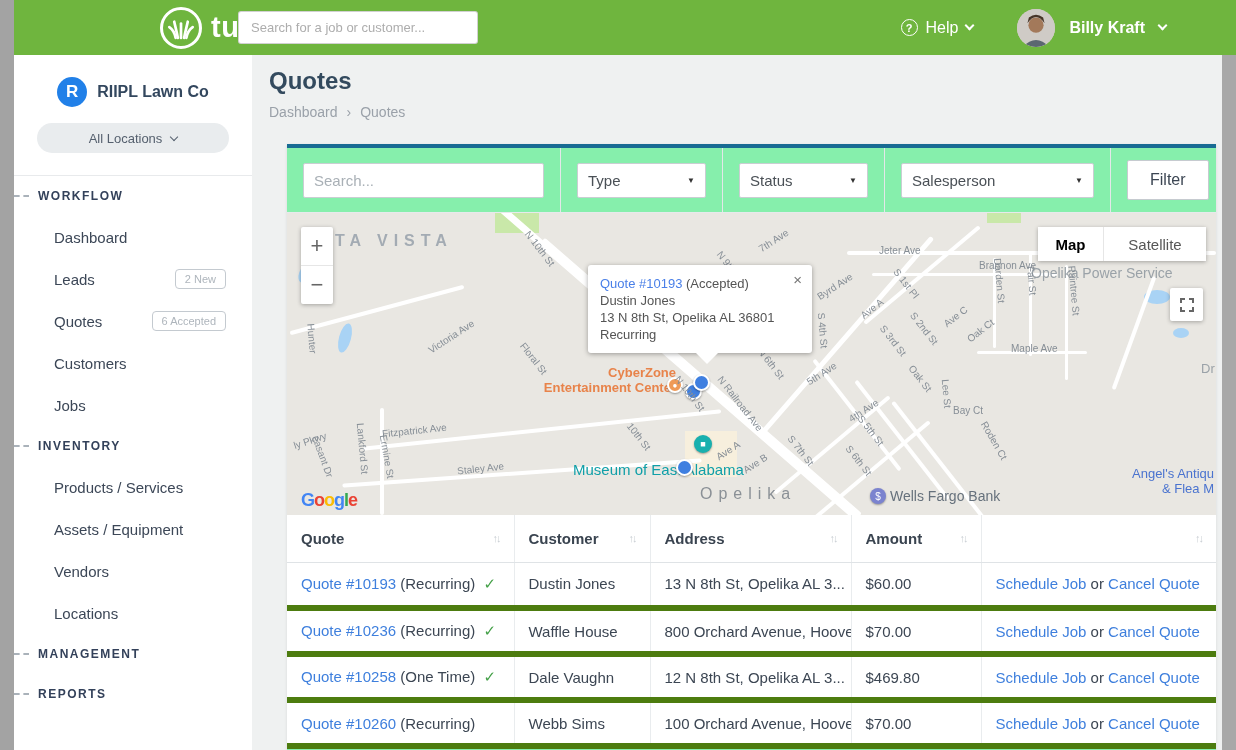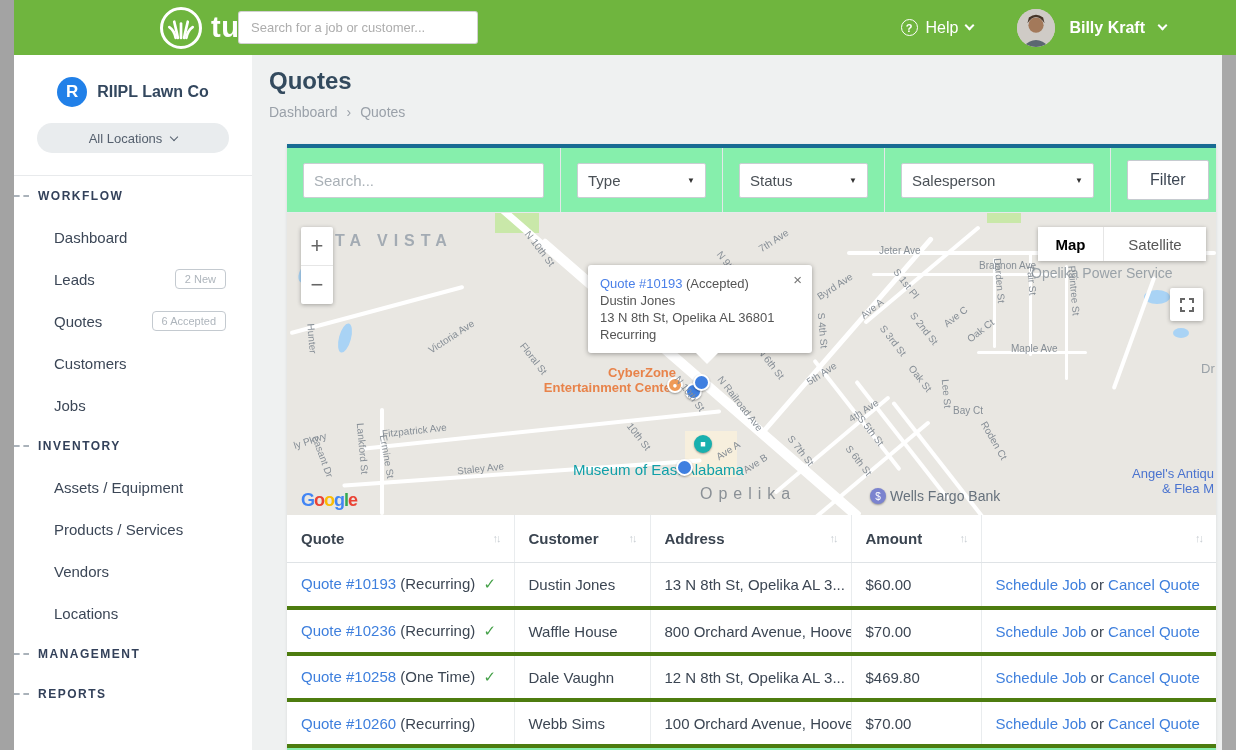--- a/index.html
+++ b/index.html
@@ -94,21 +94,21 @@
   .iw-link { color:#497fe8; cursor:pointer; }
   .iw-close { position:absolute; right:10px; top:8px; color:#777; font-size:15px; cursor:pointer; line-height:13px; }
   .glogo { position:absolute; left:14px; top:277px; font-size:18px; font-weight:bold; letter-spacing:-1px; z-index:5; }
   .glogo span:nth-child(1){color:#4285F4}.glogo span:nth-child(2){color:#EA4335}.glogo span:nth-child(3){color:#FBBC05}.glogo span:nth-child(4){color:#4285F4}.glogo span:nth-child(5){color:#34A853}.glogo span:nth-child(6){color:#EA4335}
   .attrib { position:absolute; right:0; bottom:2px; display:flex; gap:16px; font-size:11px; color:#3c3c3c; background:rgba(245,245,245,0.65); padding:2px 6px; z-index:5; }
 
   
   .qtable { width:929px; border-collapse:collapse; table-layout:fixed; background:#fff; }
   .qtable th { height:47px; text-align:left; padding:0 14px; font-size:15px; color:#3a4450; border-bottom:1px solid #dfe3e6; border-right:1px solid #e9ecee; }
   .qtable th:last-child, .qtable td:last-child { border-right:none; }
-  .qtable td { height:46px; padding:0 14px; font-size:15px; color:#3c4653; border-bottom:4px solid #4d7c0f; border-right:1px solid #e9ecee; white-space:nowrap; overflow:hidden; }
+  .qtable td { height:46px; padding:0 14px; font-size:15px; color:#3c4653; border-bottom:6px solid #4d7c0f; border-right:1px solid #e9ecee; white-space:nowrap; overflow:hidden; }
   .th-inner { display:flex; align-items:center; }
   .sort-ic { margin-left:auto; font-size:11px; color:#c9ced3; letter-spacing:-2px; }
   a.tlink { color:#3e7fdd; text-decoration:none; cursor:pointer; }
   .check { color:#43a047; margin-left:4px; }
 </style>
 </head>
 <body>
 
 <div class="edge-left"></div>
 <div class="edge-right"></div>
@@ -178,24 +178,24 @@
         <span class="side-item-label">Customers</span>
       </div>
       <div class="side-item">
         <span class="side-item-label">Jobs</span>
       </div>
       <div class="side-sec">
         <span class="dash"></span>
         <span class="sec-text">INVENTORY</span>
       </div>
       <div class="side-item">
+        <span class="side-item-label">Products / Services</span>
+      </div>
+      <div class="side-item">
         <span class="side-item-label">Assets / Equipment</span>
-      </div>
-      <div class="side-item">
-        <span class="side-item-label">Products / Services</span>
       </div>
       <div class="side-item">
         <span class="side-item-label">Vendors</span>
       </div>
       <div class="side-item">
         <span class="side-item-label">Locations</span>
       </div>
       <div class="side-sec">
         <span class="dash"></span>
         <span class="sec-text">MANAGEMENT</span>

